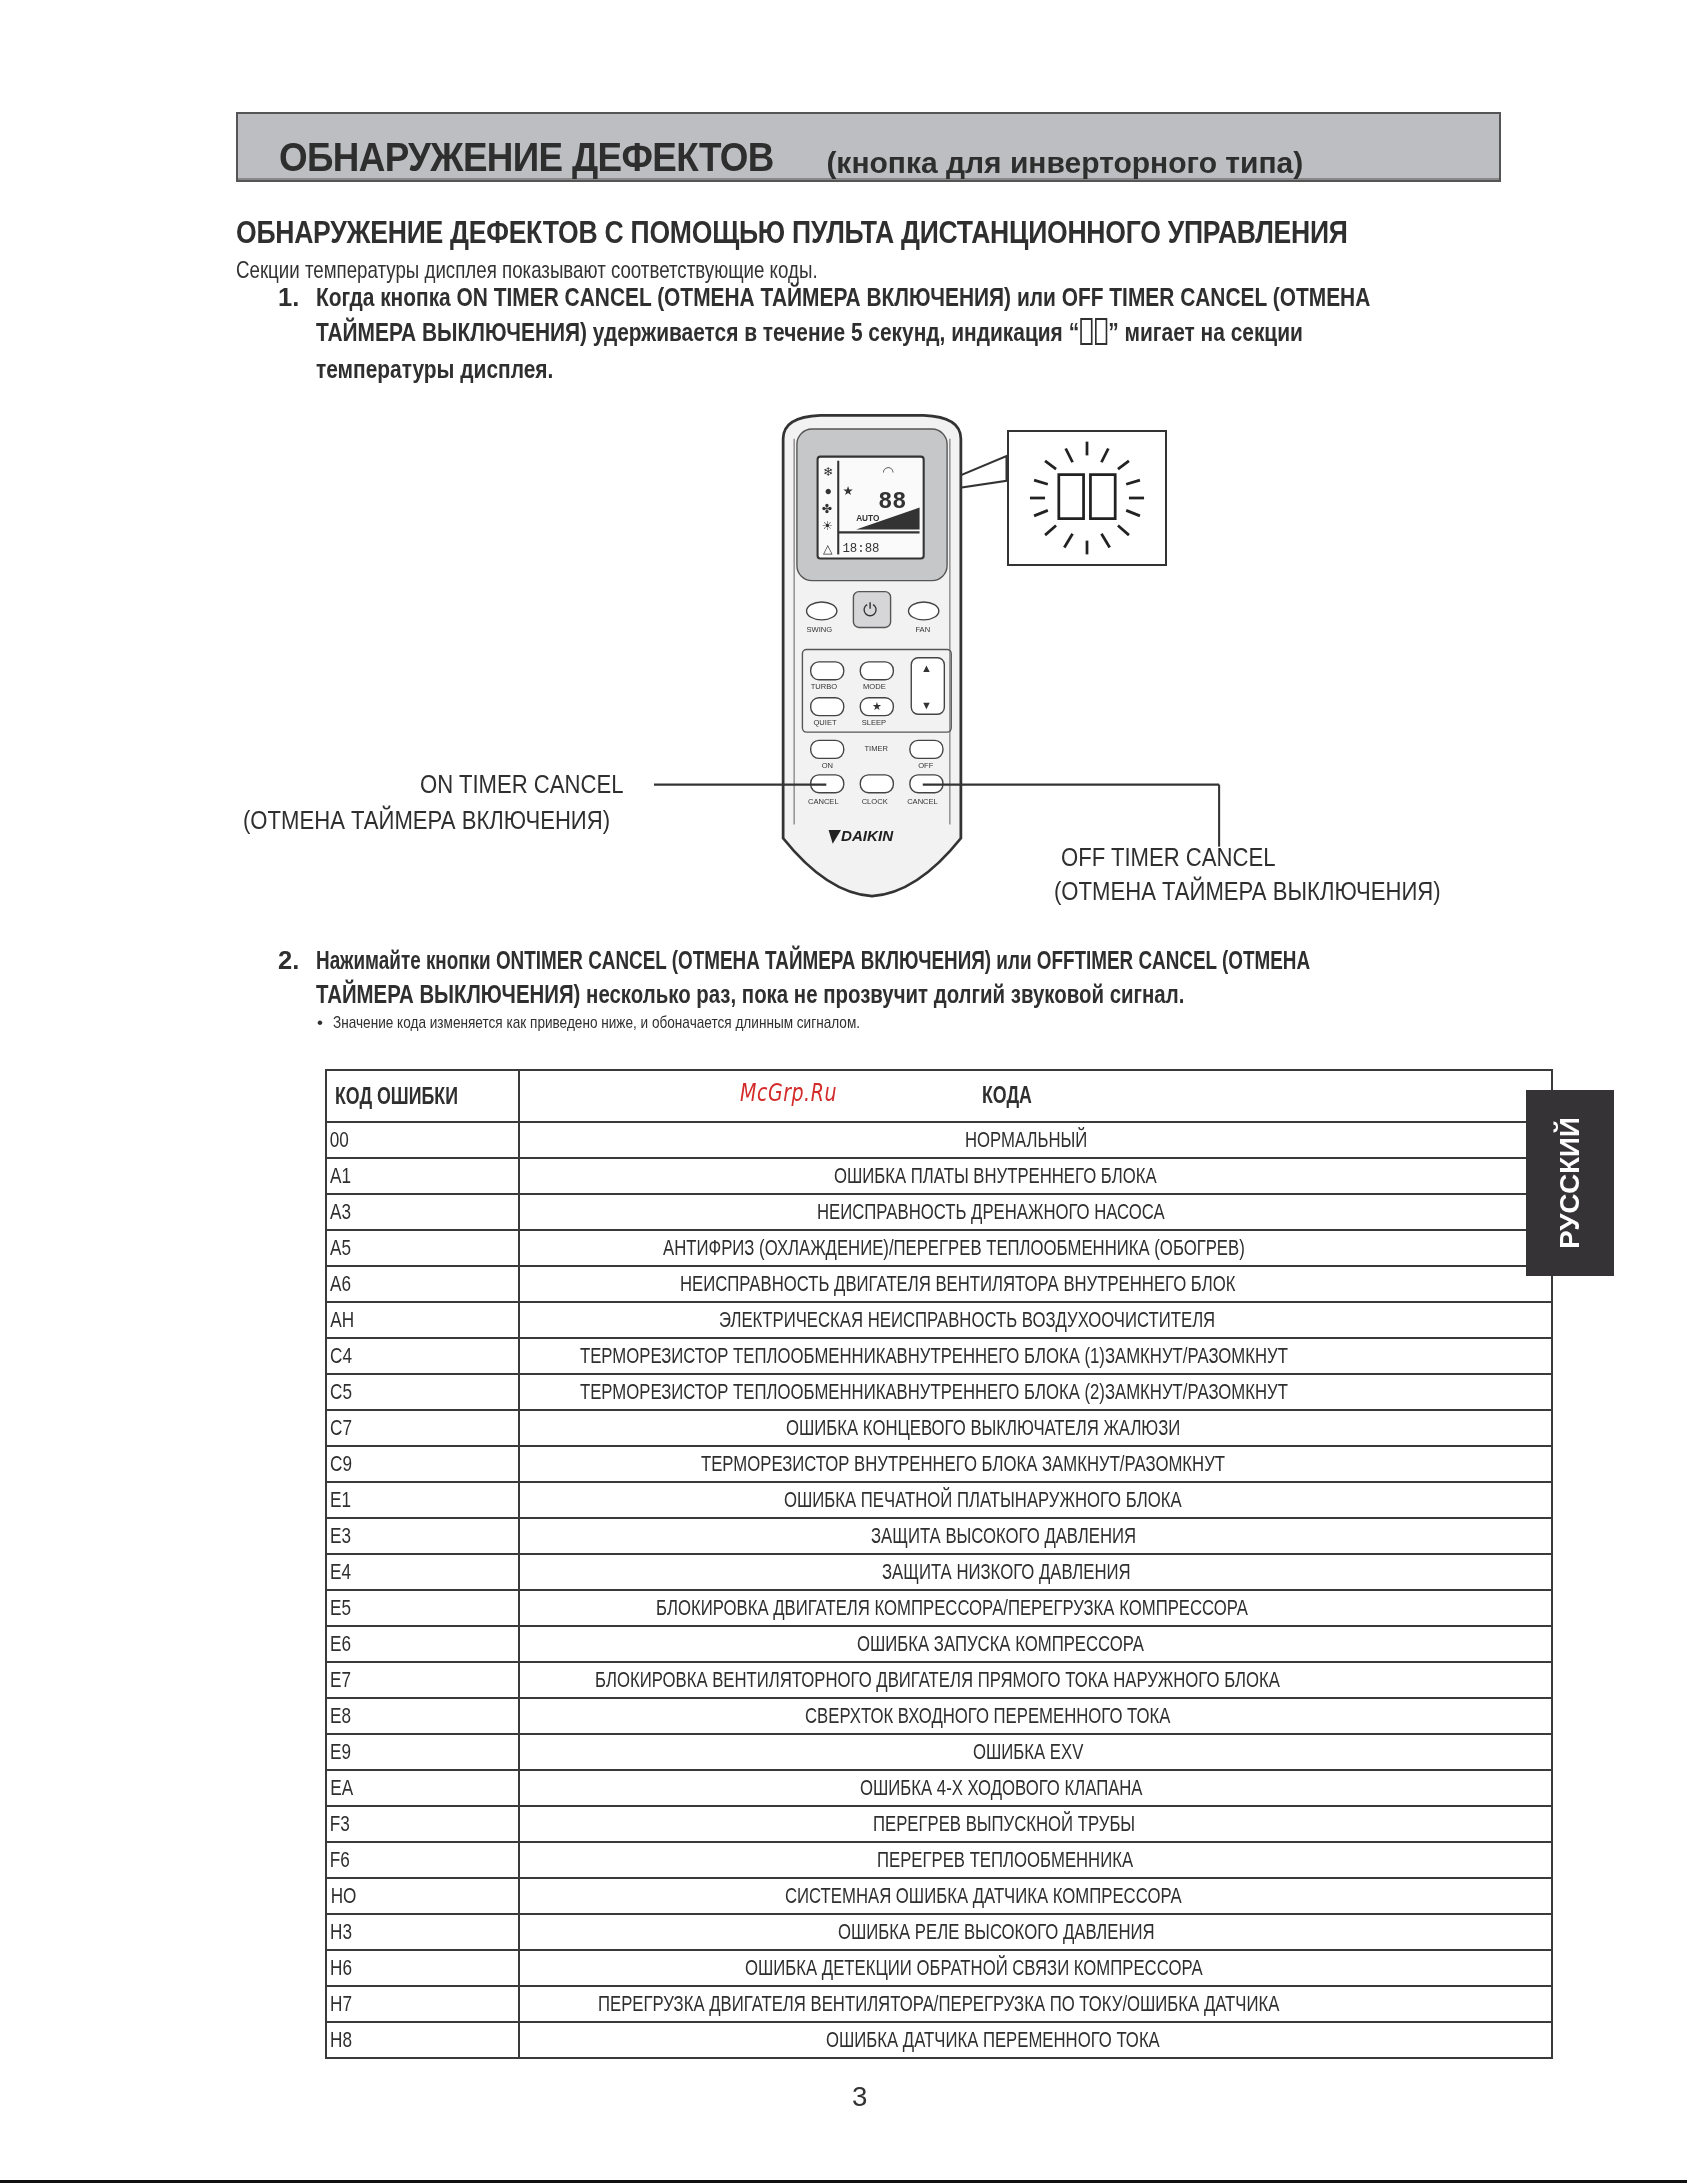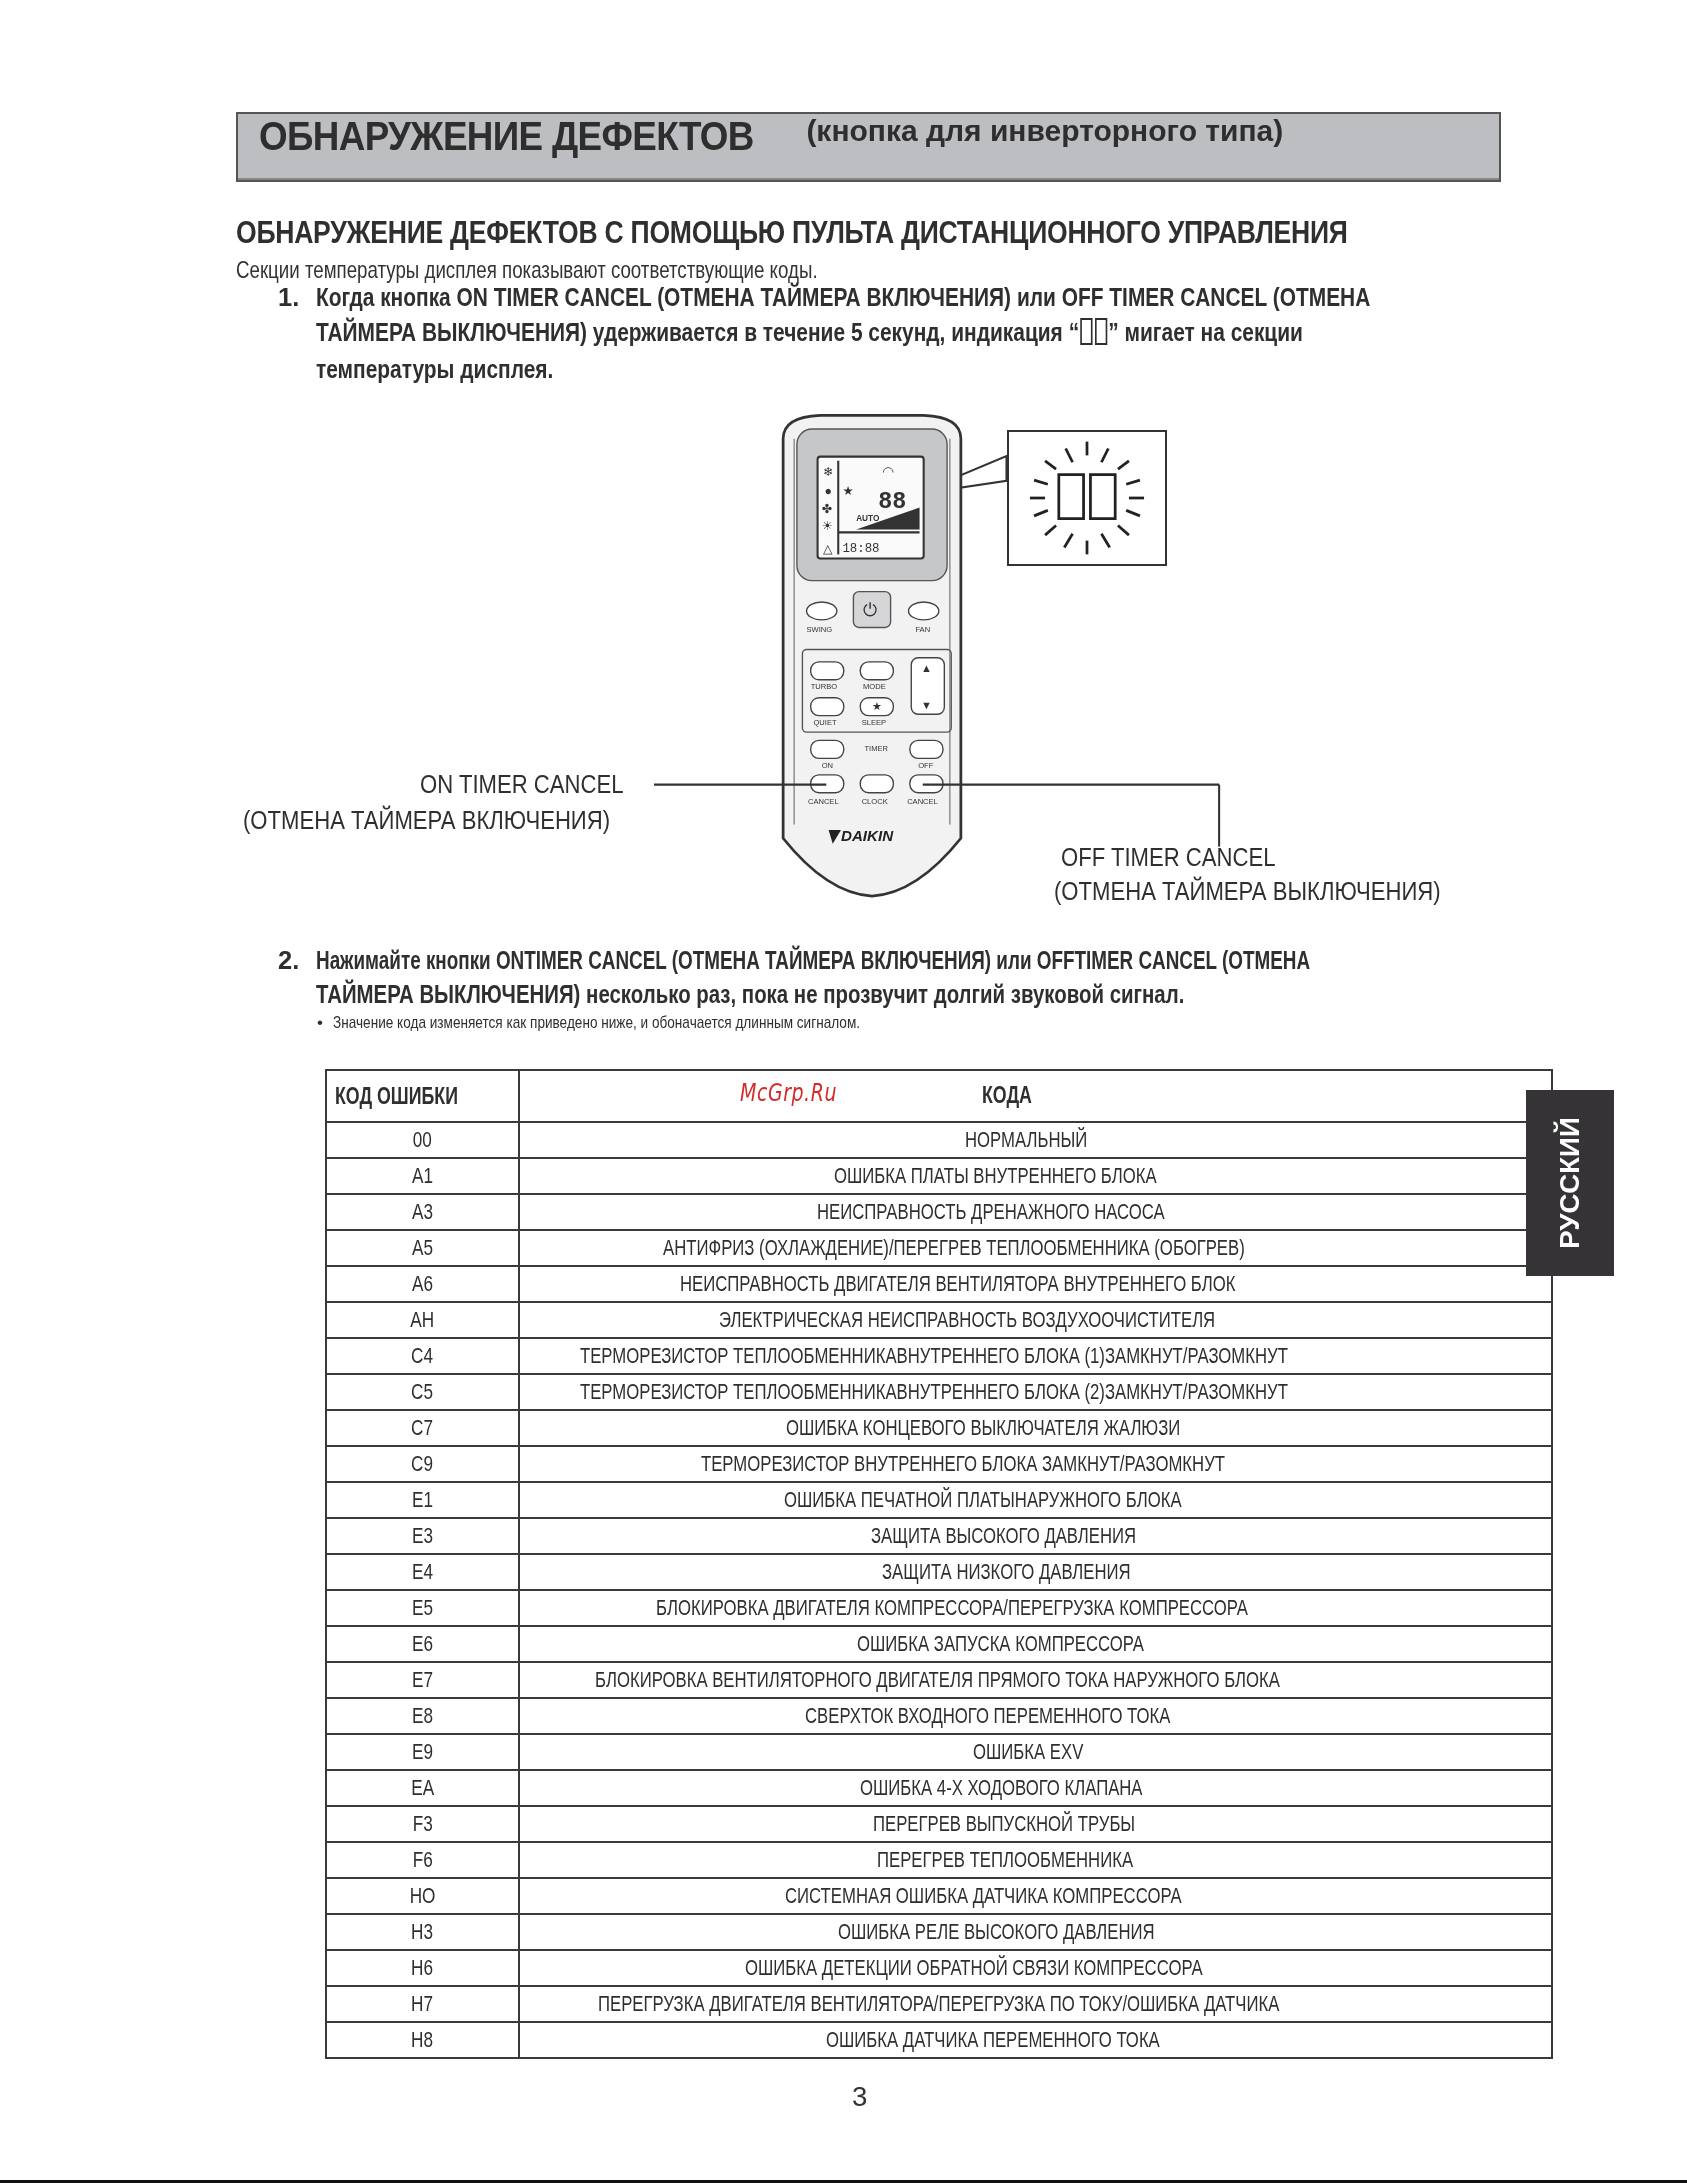--- a/index.html
+++ b/index.html
@@ -3,21 +3,21 @@
 <meta charset="utf-8">
 <style>
   html, body { margin:0; padding:0; background:#ffffff; }
   body { width:1687px; height:2183px; position:relative; overflow:hidden;
          font-family:"Liberation Sans", sans-serif; color:#2a2a2a; }
   .abs { position:absolute; }
 
   
   #title-box { left:236px; top:112px; width:1265px; height:70px;
     background:#bdbec2; border:2.1px solid #555; box-sizing:border-box;
-    box-shadow: inset 0 -2.1px 0 #888; display:flex; align-items:flex-start; padding-left:21px; }
+    box-shadow: inset 0 -2.1px 0 #888; display:flex; align-items:flex-end; padding-left:41px; }
   #title-main { font-weight:bold; font-size:40px; color:#2e2e2e; letter-spacing:-0.7px; transform:scaleX(0.92); transform-origin:left center; white-space:nowrap;}
   #title-sub { font-weight:bold; font-size:30px; color:#2e2e2e; margin-left:9.6px; }
 
   #section-heading { left:236px; top:214px; font-weight:bold; font-size:32px; color:#2f2f2f;
     transform:scaleX(0.83); transform-origin:left top; white-space:nowrap; letter-spacing:-0.3px;}
   #section-intro { left:236px; top:257px; font-size:23.4px; color:#333;
     transform:scaleX(0.8); transform-origin:left top; white-space:nowrap;}
 
   .step { font-weight:bold; font-size:25.5px; color:#2f2f2f; line-height:33px; white-space:nowrap; }
   .step-num { left:278px; }
@@ -30,21 +30,21 @@
 
   
   #zoom-box { left:1007px; top:430px; width:160px; height:136px; border:2.1px solid #333; box-sizing:border-box; background:#fff; }
 
   
   #error-table { left:325px; top:1069px; width:1228px; border-collapse:collapse; table-layout:fixed; }
   #error-table td, #error-table th { border:2.1px solid #3a3a3a; padding:0; height:34px; }
   #error-table th { height:50px; font-weight:bold; font-size:23.4px; color:#2f2f2f; }
   #error-table td { font-size:22px; color:#2f2f2f; }
   .col-code { width:193px; }
-  .code-cell { text-align:center; }
+  .code-cell { text-align:left; }
   .code-cell span { display:inline-block; transform:scaleX(0.78); }
   .desc-cell { padding-left:20.7px !important; white-space:nowrap; overflow:hidden;text-align:center; }
   .desc-cell span, .hdr span { display:inline-block; transform:scaleX(0.76); transform-origin:left center; white-space:nowrap; }
   .hdr-code { text-align:left; padding-left:8.3px !important; }
   .hdr-desc { position:relative;margin-left:48px; }
   #watermark { position:absolute; left:220px; top:6.9px; font-size:25px; color:#d42a2a; font-style:italic; font-weight:normal; font-family:"DejaVu Sans", sans-serif; letter-spacing:0.7px;}
   #hdr-desc-text { position:absolute; left:462px; top:11px; }
 
   
   #lang-tab { left:1526px; top:1090px; width:88px; height:186px; background:#353335; display:flex; align-items:center; justify-content:center; }

